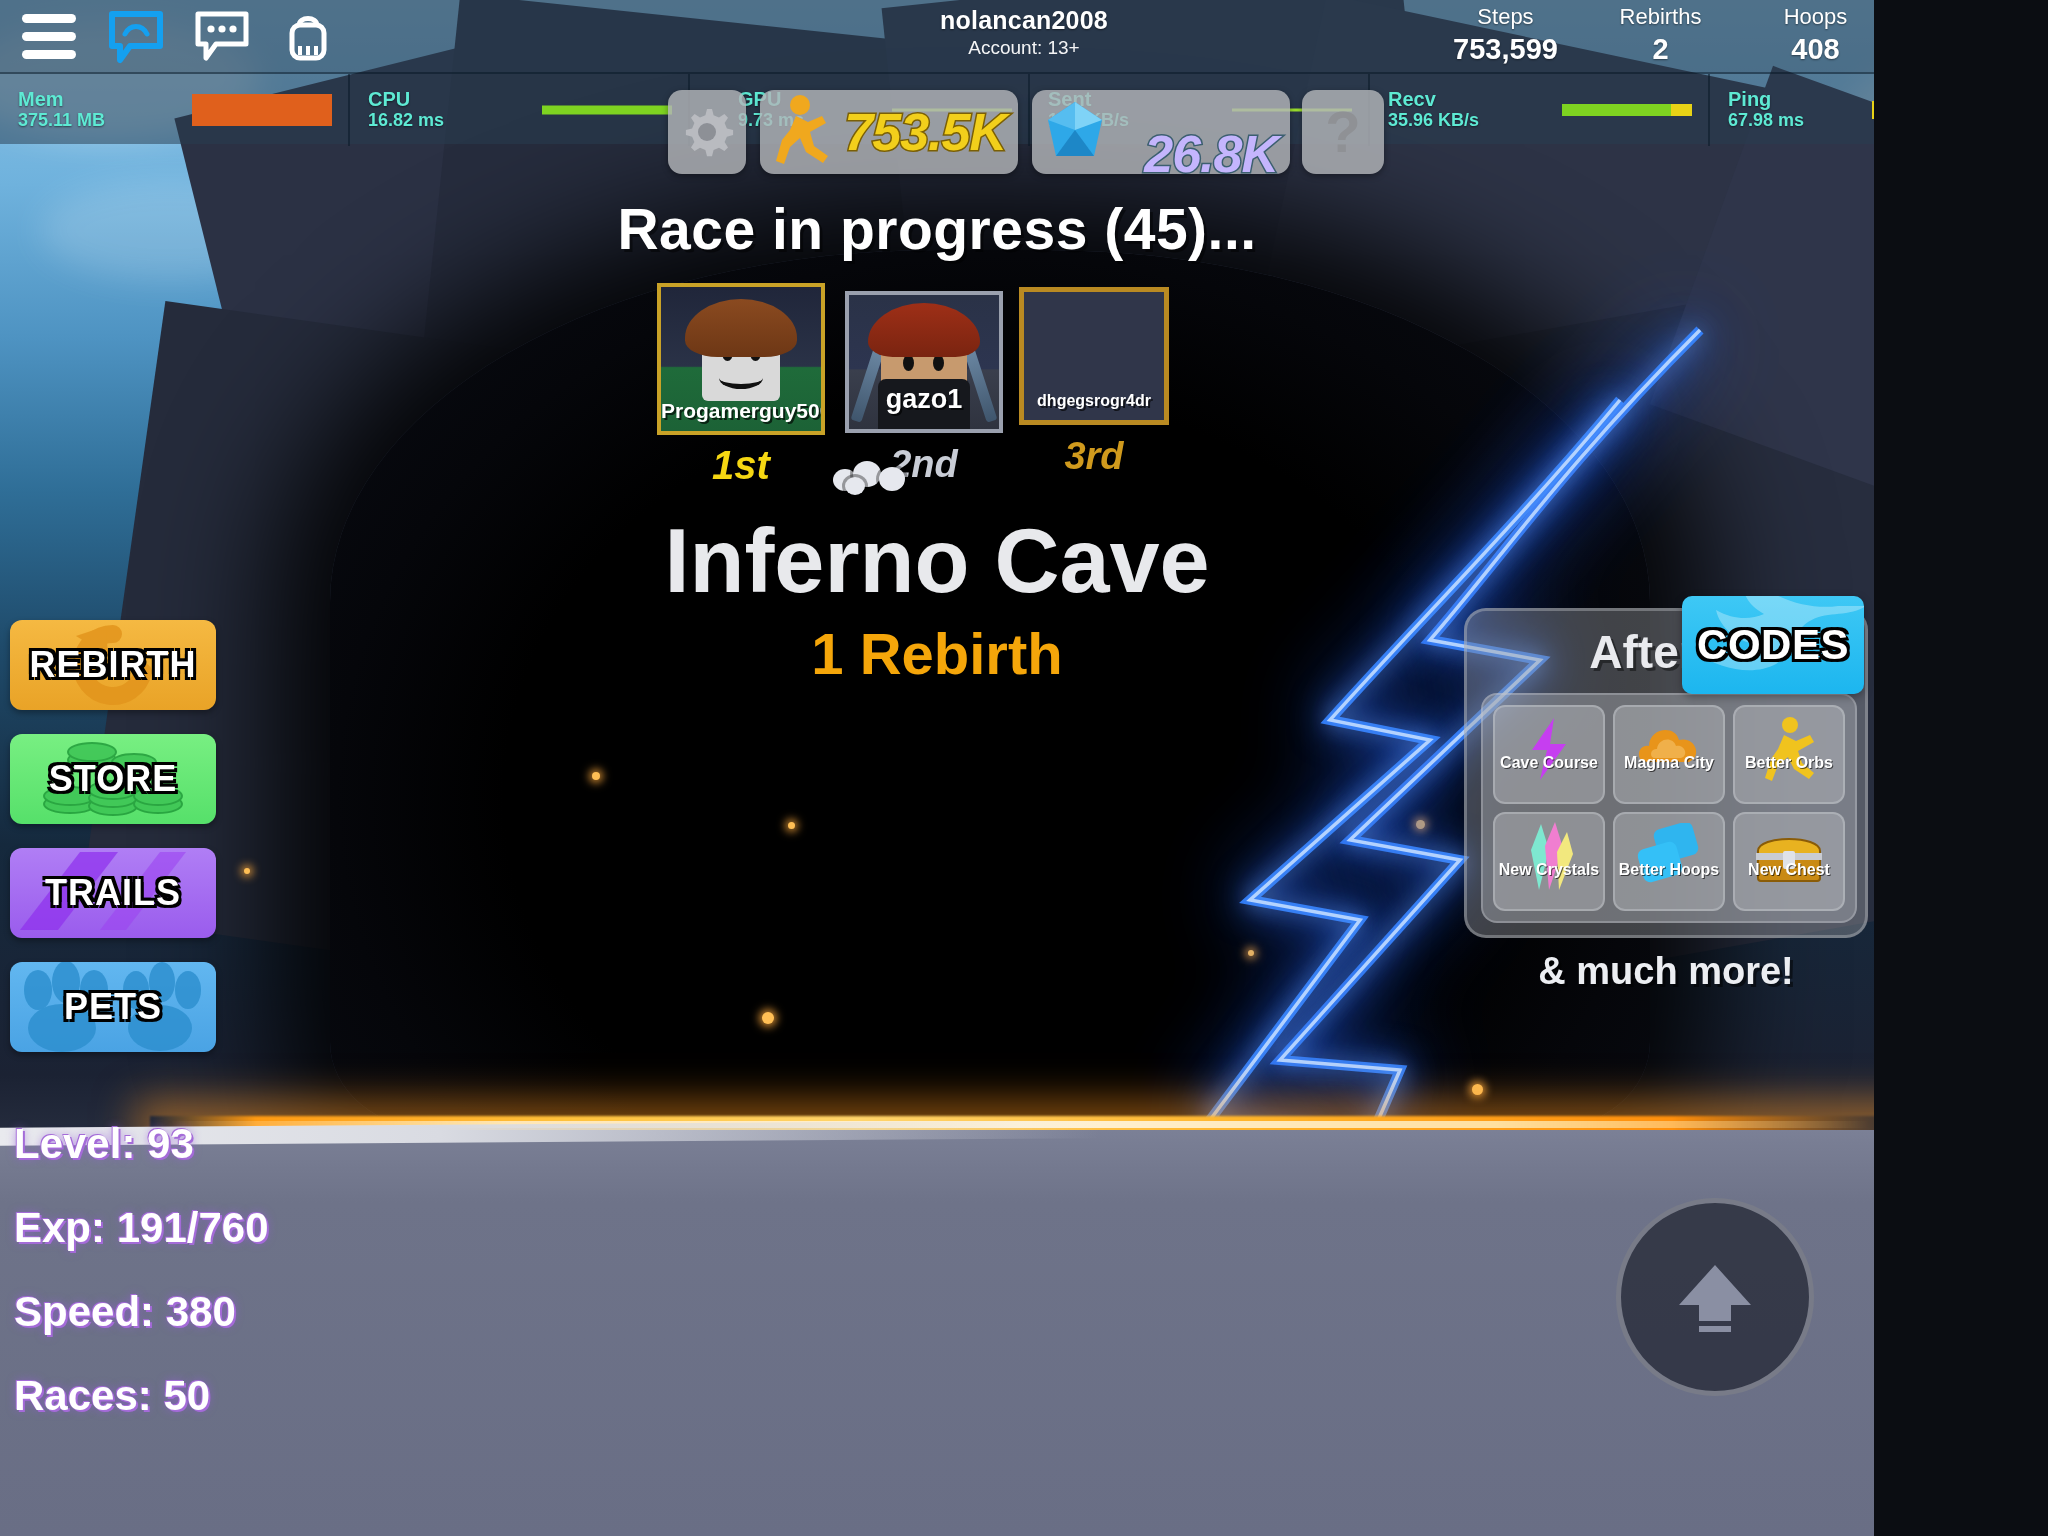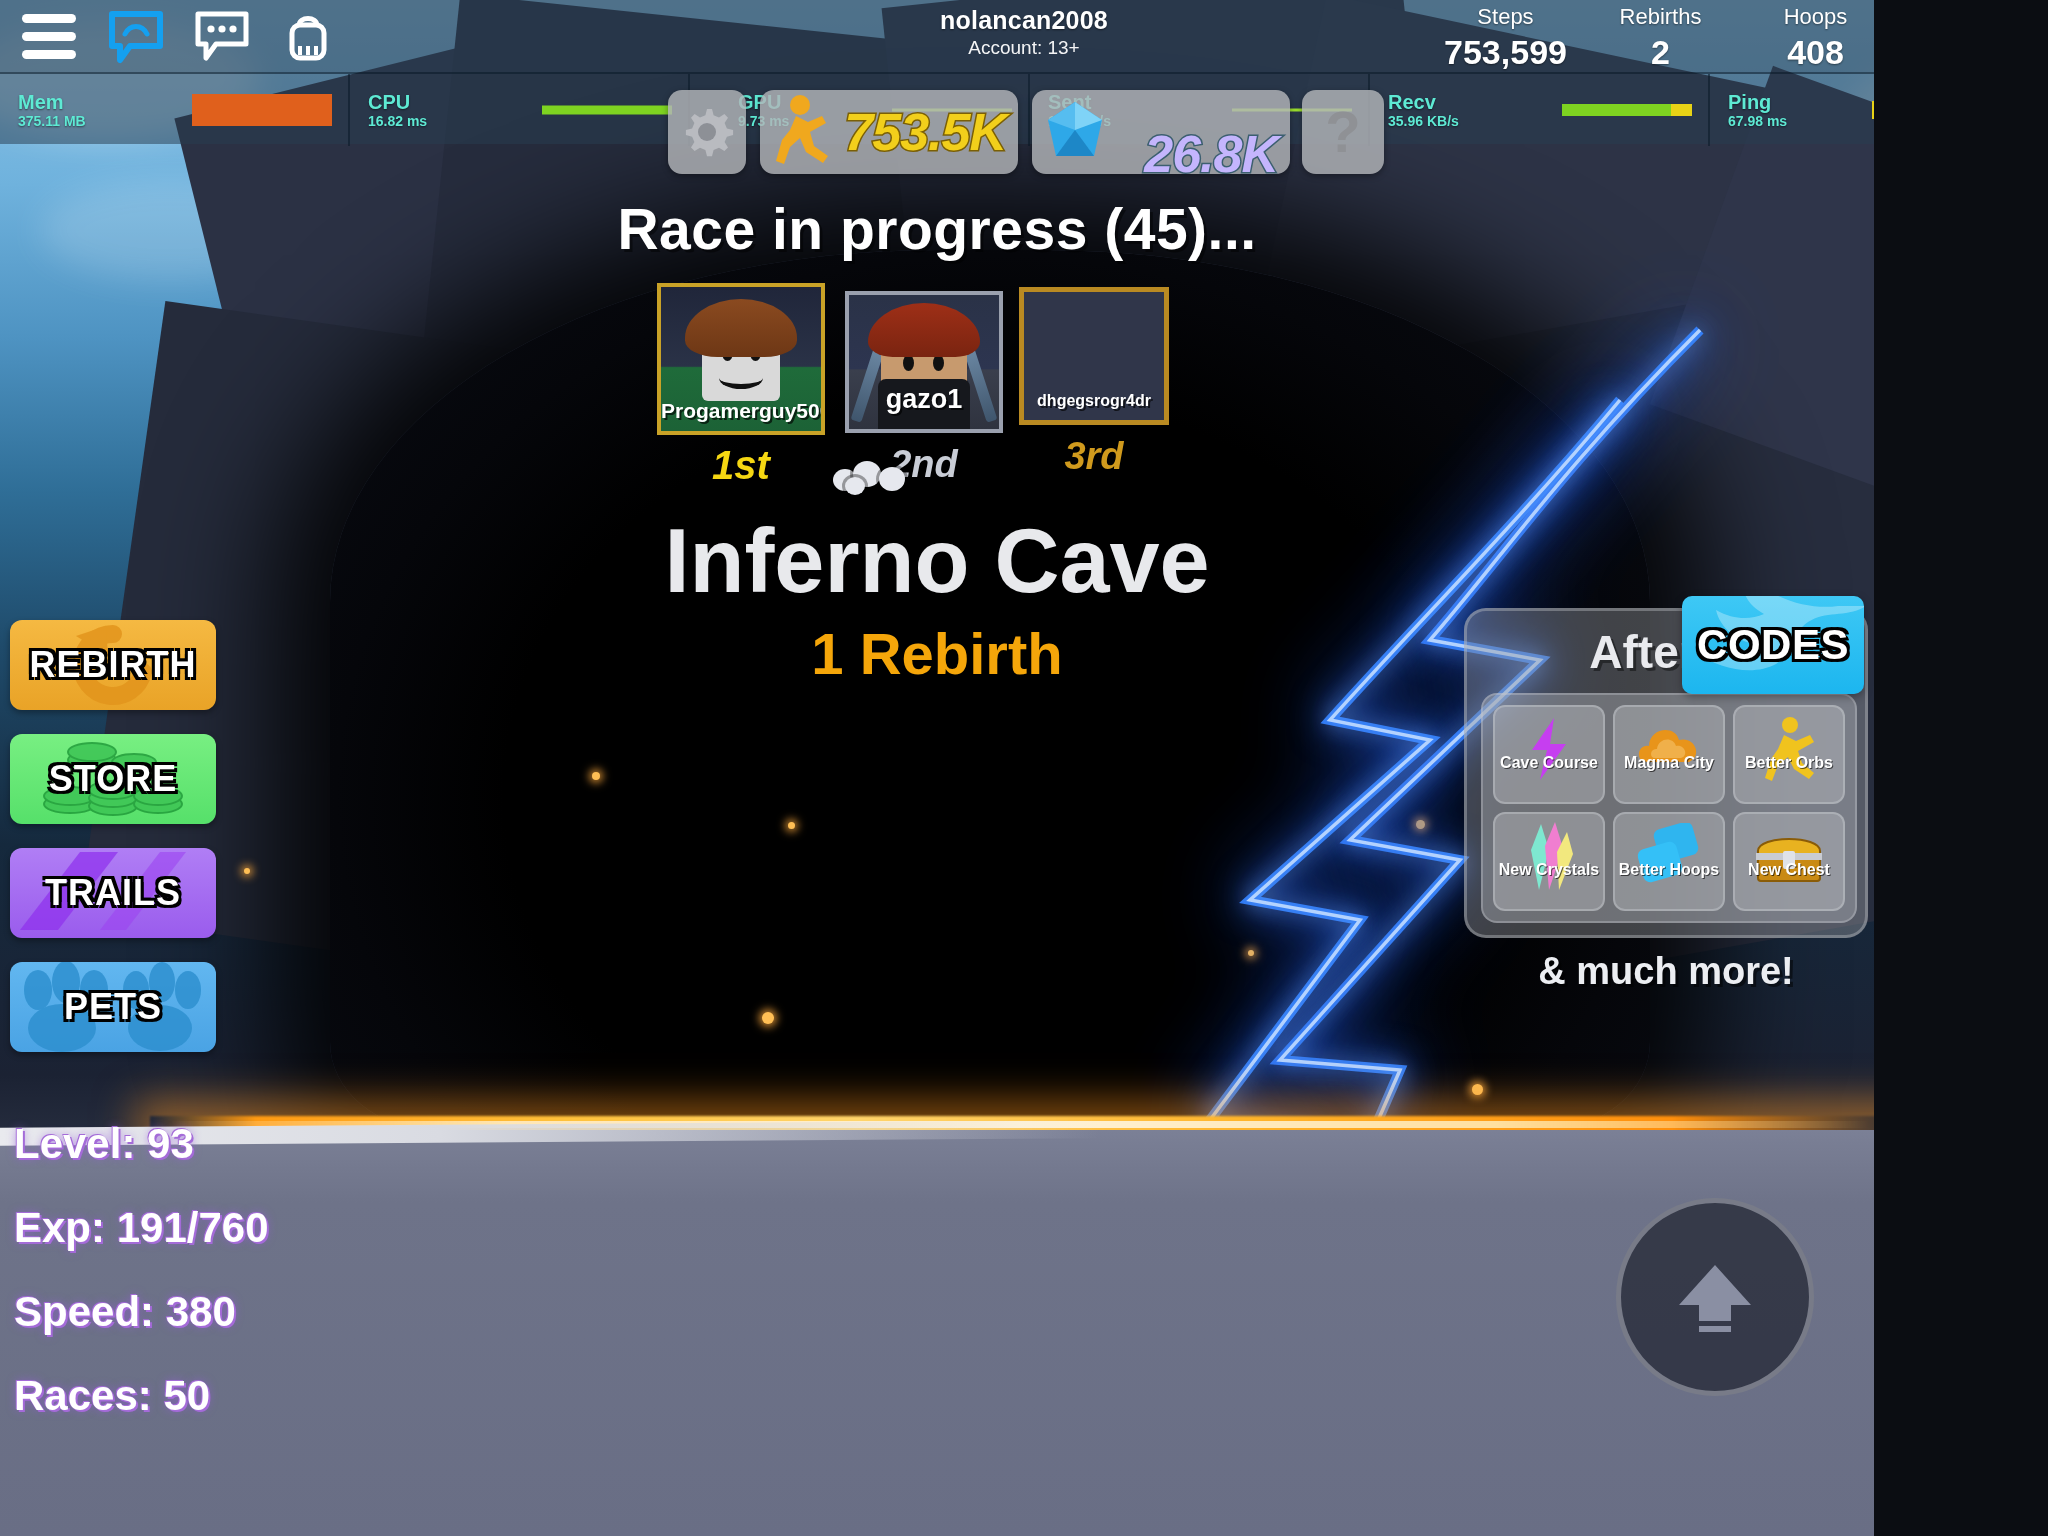--- a/index.html
+++ b/index.html
@@ -110,40 +110,40 @@
   .topbar-center {
     position: absolute; left: 50%; transform: translateX(-50%);
     top: 6px; text-align: center; color: #fff;
   }
   .tb-user { font-size: 25px; font-weight: bold; letter-spacing: .2px; text-shadow: 0 1px 2px rgba(0,0,0,.5); }
   .tb-acct { font-size: 19px; font-weight: normal; opacity: .95; margin-top: 2px; }
 
   .topbar-stats { position: absolute; right: 0; top: 4px; display: flex; }
   .tstat { width: 155px; text-align: center; color: #fff; }
   .tstat .k { font-size: 22px; font-weight: 400; text-shadow: 0 1px 2px rgba(0,0,0,.45); }
-  .tstat .v { font-size: 34px; font-weight: bold; margin-top: 3px; text-shadow: 0 1px 2px rgba(0,0,0,.45); }
+  .tstat .v { font-size: 29px; font-weight: bold; margin-top: 3px; text-shadow: 0 1px 2px rgba(0,0,0,.45); }
 
   
   .perfbar {
     position: absolute; left: 0; top: 72px;
     width: 2048px; height: 72px;
     background: rgba(40,62,80,0.52);
     display: flex;
     border-top: 2px solid rgba(10,25,40,0.55);
   }
   .pcell {
     position: relative;
     height: 72px;
     display: flex; align-items: center;
     border-right: 2px solid rgba(10,25,40,0.55);
     padding-left: 18px;
   }
   .pcell .lbl { color:#5eead4; }
   .pcell .lbl .n { font-size: 20px; font-weight: bold; text-shadow: 0 1px 2px rgba(0,0,0,.5); line-height: 1.05;}
-  .pcell .lbl .d { font-size: 14px; font-weight: bold; text-shadow: 0 1px 2px rgba(0,0,0,.5); }
+  .pcell .lbl .d { font-size: 18px; font-weight: bold; text-shadow: 0 1px 2px rgba(0,0,0,.5); }
   .pgraph { position: absolute; right: 16px; top: 50%; transform: translateY(-50%); }
   .bar-orange { width: 140px; height: 32px; background: #e0601c; }
   .bar-green { width: 130px; height: 9px; background: #7ed321; }
   .bar-thin { width: 120px; height: 3px; background: #9ade2e; }
   .bar-mix { width: 130px; height: 12px; background: linear-gradient(90deg,#7ed321 0 84%, #e8d316 84% 100%); }
   .bar-ping { width: 160px; height: 18px; background: linear-gradient(90deg,#e8d316 0 14%, #e0601c 14% 100%); }
 
   
   .hud-chip {
     position: absolute;

